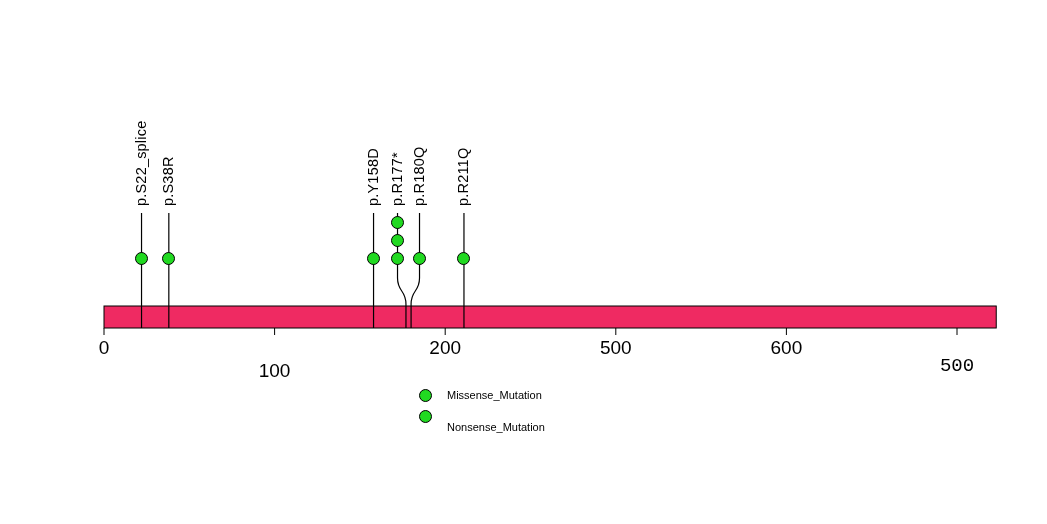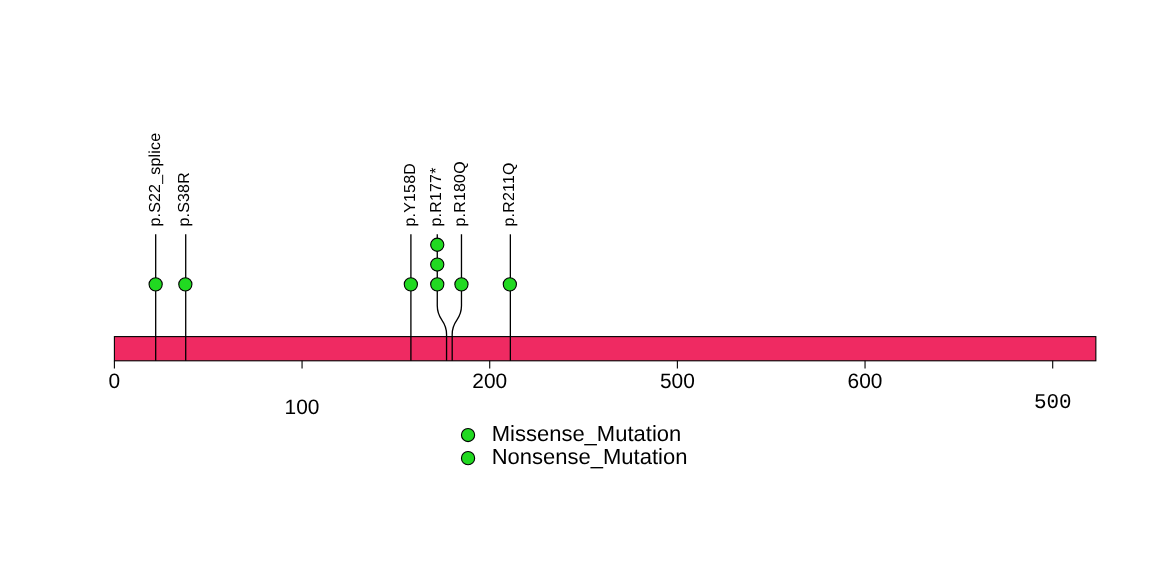--- a/index.html
+++ b/index.html
@@ -35,21 +35,21 @@
   .legend-dot {
     position: absolute;
     width: 13px;
     height: 13px;
     border-radius: 50%;
     border: 1px solid #000000;
     box-sizing: border-box;
   }
   .legend-text {
     position: absolute;
-    font-size: 20px;
+    font-size: 11px;
     line-height: 18px;
     color: #000000;
     white-space: nowrap;
   }
   .lolli-circle {
     position: absolute;
     width: 13px;
     height: 13px;
     border-radius: 50%;
     border: 1px solid #000000;
@@ -91,14 +91,14 @@
     <div class="lolli-circle" style="left: 391.021px; top: 233.5px; background: rgb(33, 217, 33);"></div>
     <div class="lolli-circle" style="left: 391.021px; top: 215.5px; background: rgb(33, 217, 33);"></div>
     <div class="mlabel" style="left: 389.021px; top: 206px;">p.R177*</div>
     <div class="lolli-circle" style="left: 413.021px; top: 251.5px; background: rgb(33, 217, 33);"></div>
     <div class="mlabel" style="left: 411.021px; top: 206px;">p.R180Q</div>
     <div class="lolli-circle" style="left: 457.466px; top: 251.5px; background: rgb(33, 217, 33);"></div>
     <div class="mlabel" style="left: 455.466px; top: 206px;">p.R211Q</div>
     <div class="legend-dot" style="left: 418.5px; top: 388.5px; background: rgb(33, 217, 33);"></div>
     <div class="legend-text" style="left: 447px; top: 386px;">Missense_Mutation</div>
     <div class="legend-dot" style="left: 418.5px; top: 409.5px; background: rgb(33, 217, 33);"></div>
-    <div class="legend-text" style="left: 447px; top: 407px;">Nonsense_Mutation</div>
+    <div class="legend-text" style="left: 447px; top: 418px;">Nonsense_Mutation</div>
   </div>
 
 </body></html>

